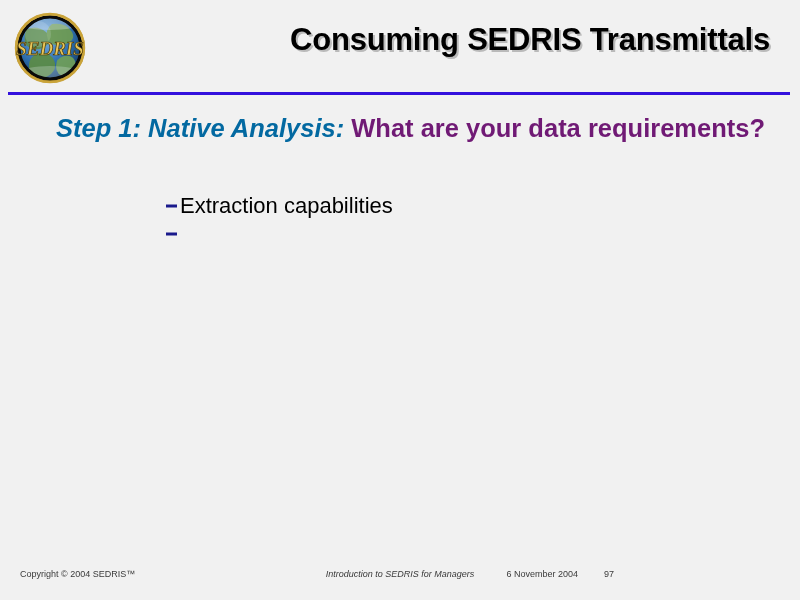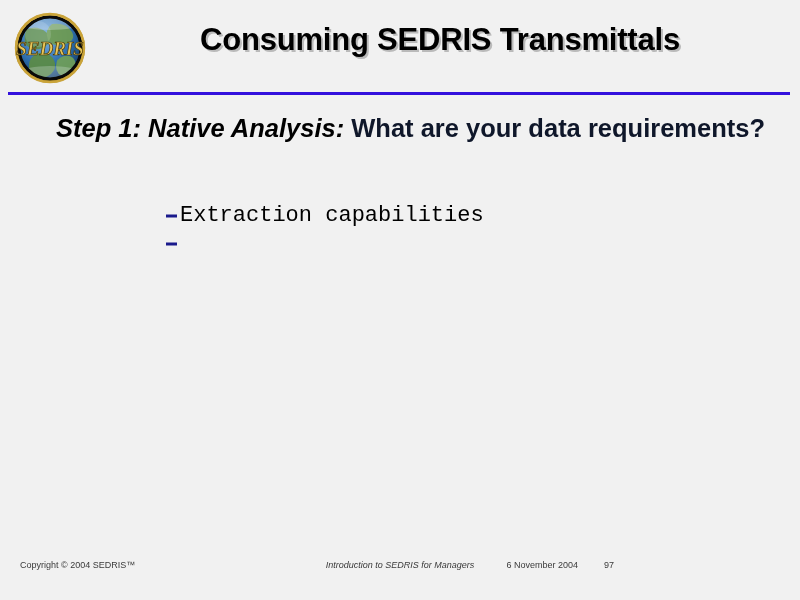--- a/index.html
+++ b/index.html
@@ -32,21 +32,21 @@
     height: 76px;
   }
 
   .logo svg { display: block; }
 
   .slide-title {
     position: absolute;
     left: 110px;
     top: 22px;
     width: 660px;
-    text-align: center;
+    text-align: right;
     font-size: 31px;
     font-weight: bold;
     color: #000000;
     letter-spacing: -0.2px;
     text-shadow: 2px 2px 0 rgba(140,140,140,0.55);
     white-space: nowrap;
   }
 
   .header-rule {
     position: absolute;
@@ -77,31 +77,29 @@
     text-indent: 0;
   }
 
   .step-line {
     display: block;
     padding-left: 110px;
     text-indent: -110px;
   }
 
   .step-label {
-    color: #000000;
+    color: #0369a1;
     font-style: italic;
     font-weight: bold;
   }
 
-  .step-rest { color: #0f172a; margin-top: 40px; }
+  .step-rest { color: #701a75; margin-top: 40px; }
 
   .sub-list {
     list-style: none;
-    margin-top: 10px;
-    font-family: Liberation Mono, monospace;
   }
 
   .sub-item {
     position: relative;
     padding-left: 180px;
     font-size: 22px;
     font-weight: normal;
     color: #000000;
     line-height: 1.32;
     margin-bottom: 14px;
@@ -119,21 +117,21 @@
   }
 
   .gap-s { height: 22px; }
   .gap-m { height: 24px; }
   .gap-l { height: 18px; }
 
   
   .slide-footer {
     position: absolute;
     left: 0;
-    bottom: 12px;
+    bottom: 3px;
     width: 640px;
     height: 46px;
     font-size: 9px;
     color: #3a3a3a;
   }
 
   .footer-copyright {
     position: absolute;
     left: 20px;
     top: 18px;

